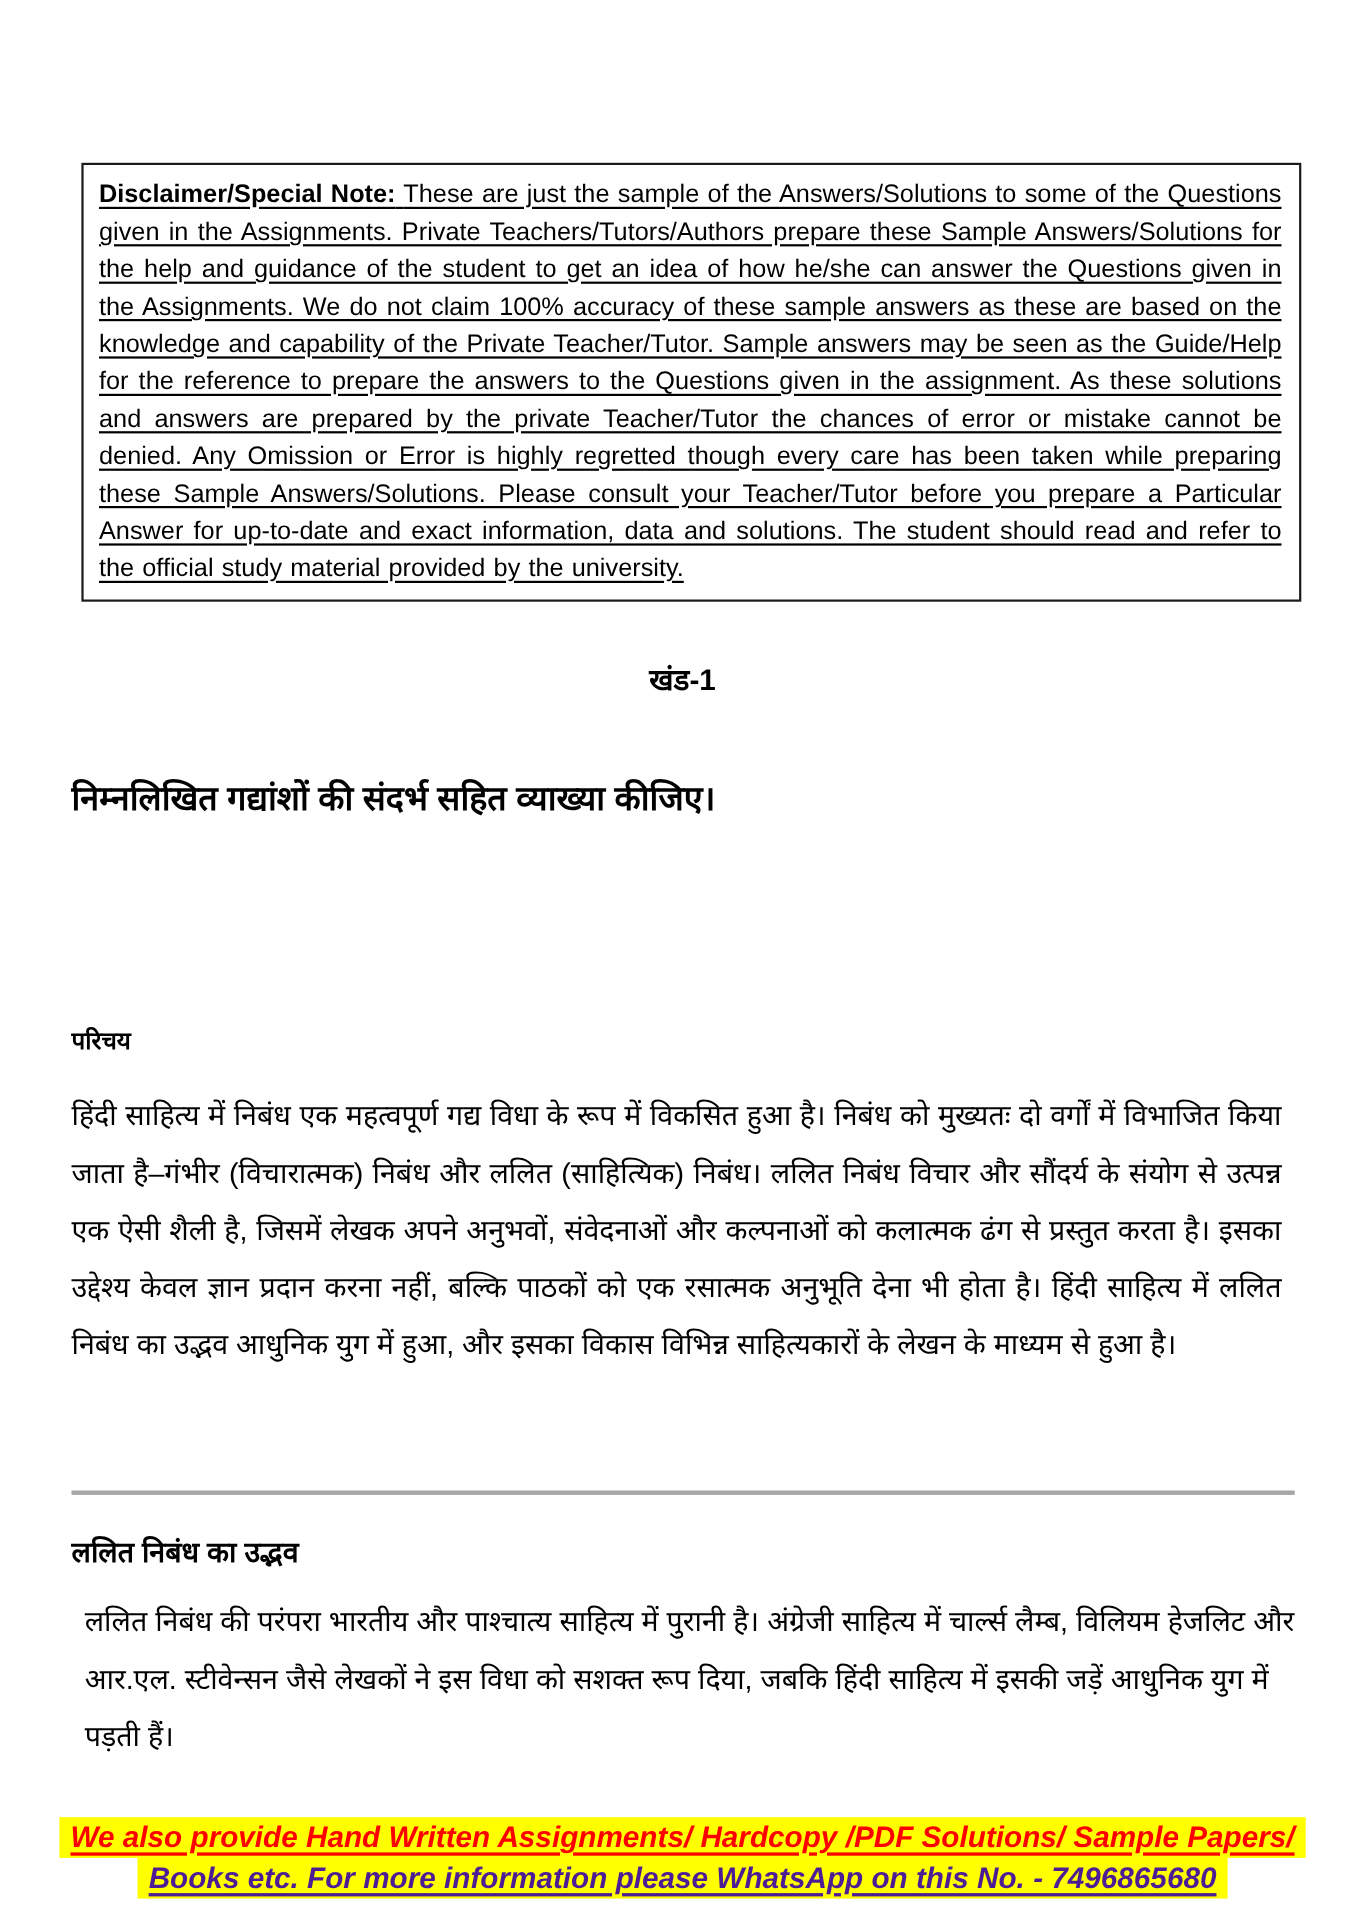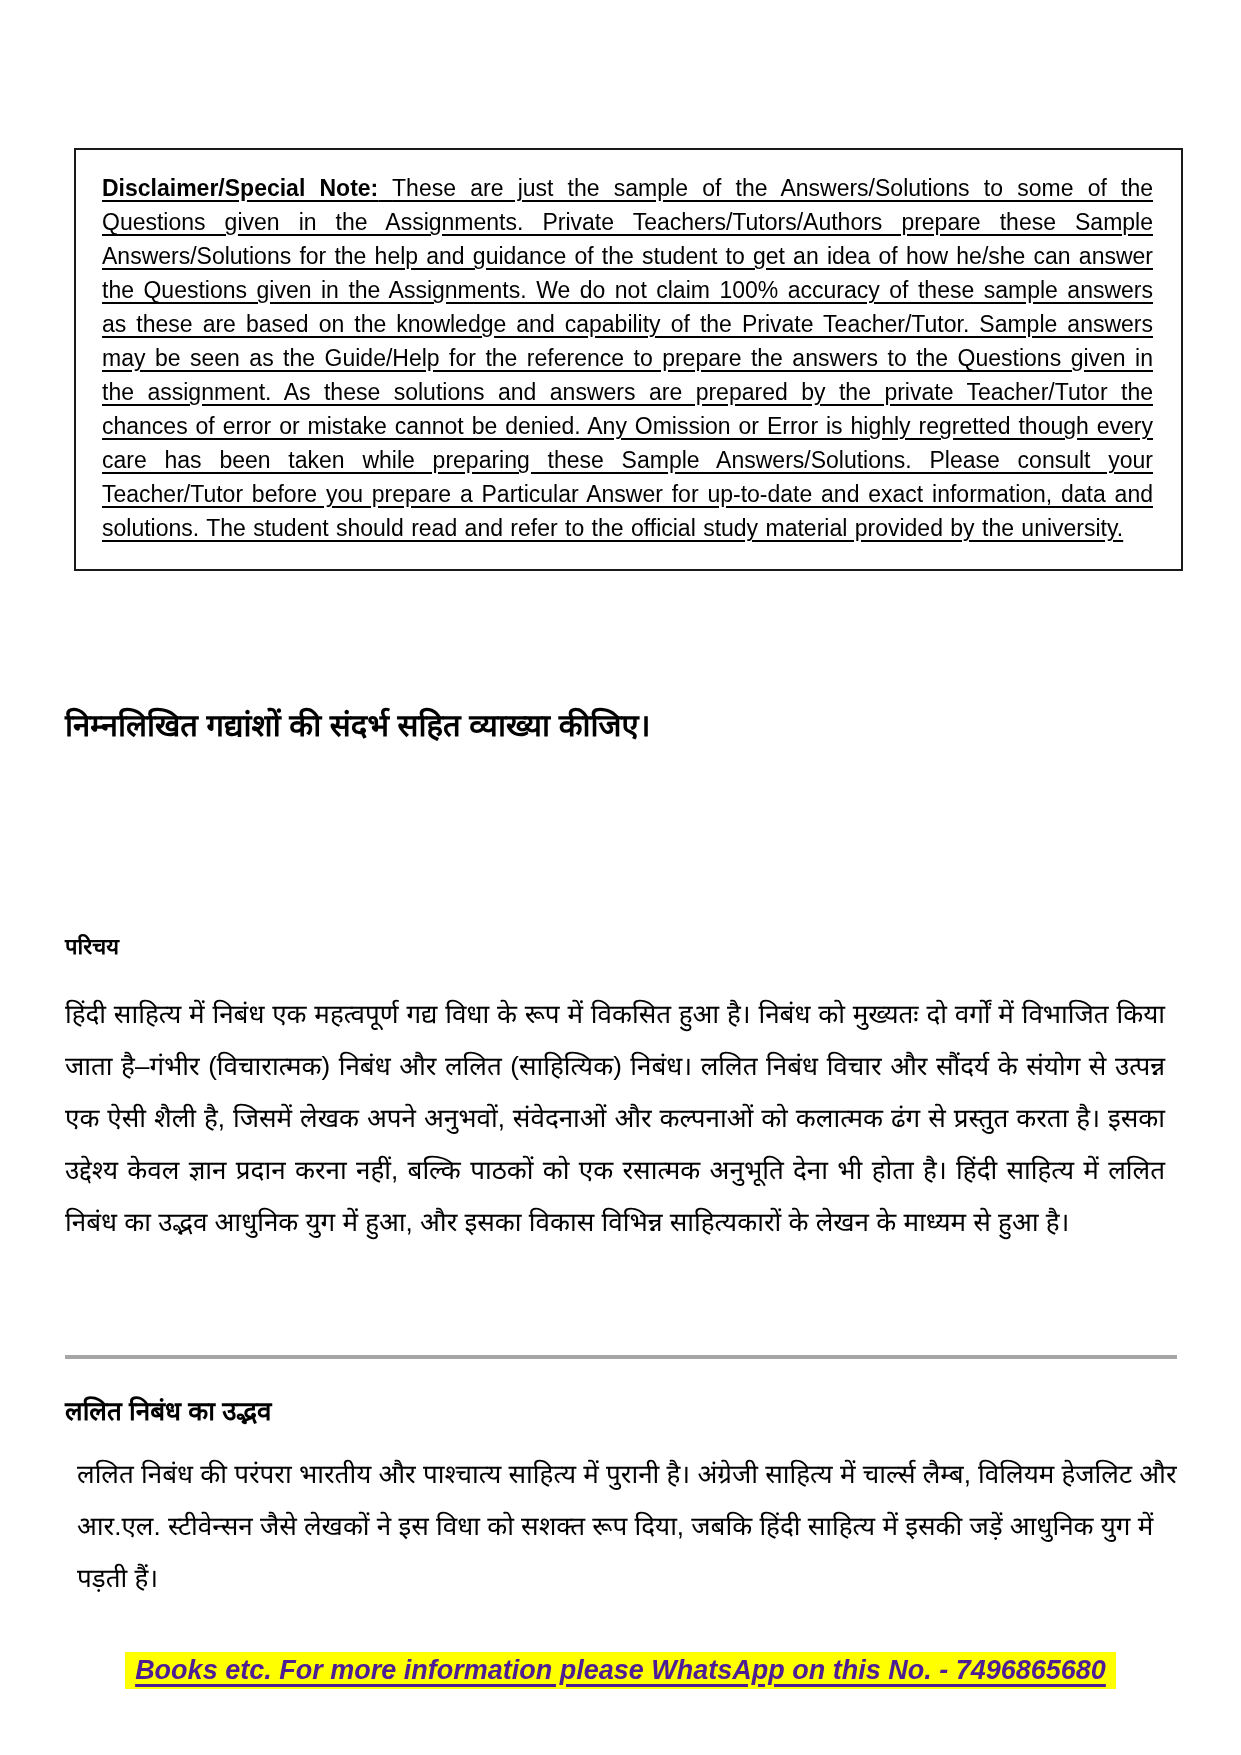--- a/index.html
+++ b/index.html
@@ -18,21 +18,21 @@
     position: absolute;
     top: 148px;
     left: 74px;
     width: 1109px;
     box-sizing: border-box;
     border: 2px solid #1a1a1a;
     padding: 9px 16px 12px 14px;
     background: #ffffff;
   }
   .disclaimer-text {
-    margin: 12px;
+    margin: 0;
     font-size: 23px;
     line-height: 34px;
     text-align: justify;
     text-decoration: underline;
     text-underline-offset: 4px;
     word-spacing: 1px;
   }
   .disclaimer-text b { font-weight: bold; }
 
   
@@ -146,32 +146,34 @@
 </style>
 </head>
 <body>
 
 <div class="page">
 
   <div class="disclaimer-box" style="border-color: rgb(26, 26, 26);">
     <p class="disclaimer-text"><b>Disclaimer/Special Note:</b> <span>These are just the sample of the Answers/Solutions to some of the Questions given in the Assignments. Private Teachers/Tutors/Authors prepare these Sample Answers/Solutions for the help and guidance of the student to get an idea of how he/she can answer the Questions given in the Assignments. We do not claim 100% accuracy of these sample answers as these are based on the knowledge and capability of the Private Teacher/Tutor. Sample answers may be seen as the Guide/Help for the reference to prepare the answers to the Questions given in the assignment. As these solutions and answers are prepared by the private Teacher/Tutor the chances of error or mistake cannot be denied. Any Omission or Error is highly regretted though every care has been taken while preparing these Sample Answers/Solutions. Please consult your Teacher/Tutor before you prepare a Particular Answer for up-to-date and exact information, data and solutions. The student should read and refer to the official study material provided by the university.</span></p>
   </div>
 
+  <h2 class="section-heading">खंड-1</h2>
 
   <h1 class="instruction">निम्नलिखित गद्यांशों की संदर्भ सहित व्याख्या कीजिए।</h1>
 
 
 
   <h3 class="intro-heading">परिचय</h3>
 
   <p class="para-1">हिंदी साहित्य में निबंध एक महत्वपूर्ण गद्य विधा के रूप में विकसित हुआ है। निबंध को मुख्यतः दो वर्गों में विभाजित किया जाता है–गंभीर (विचारात्मक) निबंध और ललित (साहित्यिक) निबंध। ललित निबंध विचार और सौंदर्य के संयोग से उत्पन्न एक ऐसी शैली है, जिसमें लेखक अपने अनुभवों, संवेदनाओं और कल्पनाओं को कलात्मक ढंग से प्रस्तुत करता है। इसका उद्देश्य केवल ज्ञान प्रदान करना नहीं, बल्कि पाठकों को एक रसात्मक अनुभूति देना भी होता है। हिंदी साहित्य में ललित निबंध का उद्भव आधुनिक युग में हुआ, और इसका विकास विभिन्न साहित्यकारों के लेखन के माध्यम से हुआ है।</p>
 
   <div class="divider" style="background: rgb(166, 166, 166);"></div>
 
   <h3 class="sub-heading">ललित निबंध का उद्भव</h3>
 
   <p class="para-2">ललित निबंध की परंपरा भारतीय और पाश्चात्य साहित्य में पुरानी है। अंग्रेजी साहित्य में चार्ल्स लैम्ब, विलियम हेजलिट और आर.एल. स्टीवेन्सन जैसे लेखकों ने इस विधा को सशक्त रूप दिया, जबकि हिंदी साहित्य में इसकी जड़ें आधुनिक युग में पड़ती हैं।</p>
 
   <div class="footer">
+    <span class="hl" style="background: rgb(255, 255, 0); color: rgb(255, 0, 0);">We also provide Hand Written Assignments/ Hardcopy /PDF Solutions/ Sample Papers/</span>
     <span class="hl" style="background: rgb(255, 255, 0); color: #4c1d95;">Books etc. For more information please WhatsApp on this No. - 7496865680</span>
   </div>
 
 </div>
 
 </body></html>

